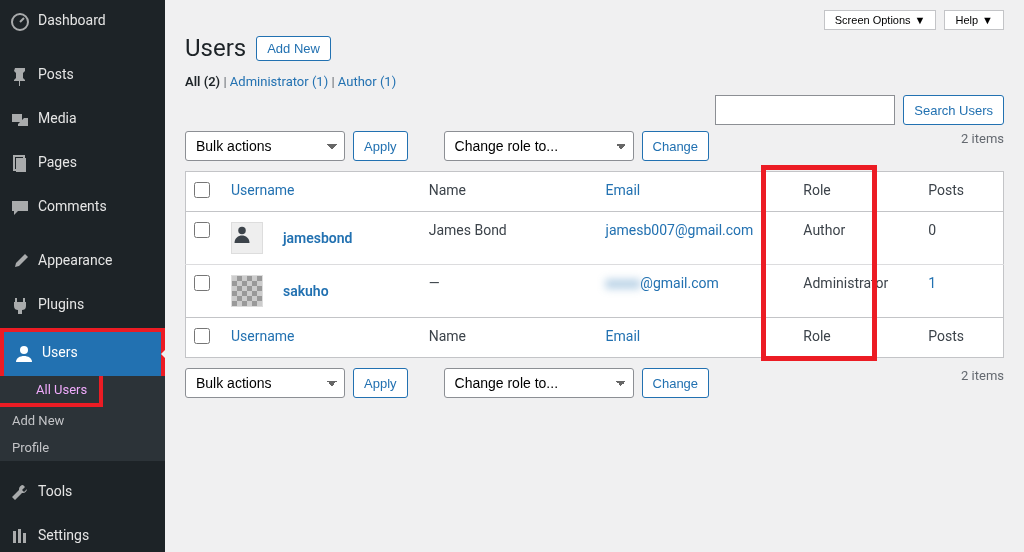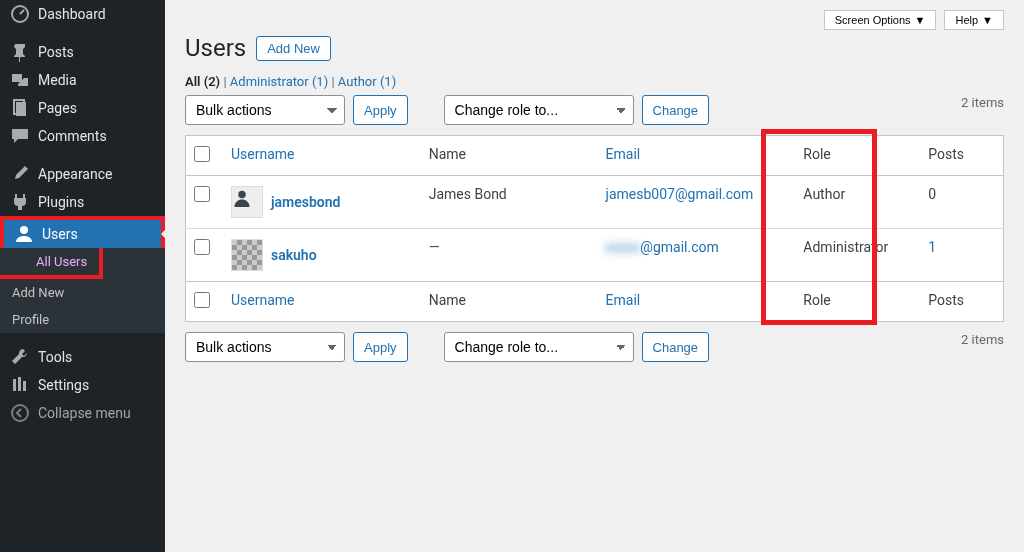--- a/index.html
+++ b/index.html
@@ -1,19 +1,19 @@
 <!DOCTYPE html>
 <html><head>
 <meta charset="utf-8">
 <style>
 * { box-sizing: border-box; margin: 0; padding: 0; }
 body { font-family: -apple-system, BlinkMacSystemFont, "Segoe UI", Roboto, sans-serif; font-size: 14px; color: #3c434a; background: #f0f0f1; width: 1024px; height: 552px; overflow: hidden; }
 .layout { display: flex; height: 100%; }
 .sidebar { width: 165px; background: #1d2327; color: #fff; flex-shrink: 0; }
-.sidebar-item { display: flex; align-items: center; padding: 4px 10px; color: #e5e5e5; cursor: pointer; font-size: 14px; gap: 8px; }
+.sidebar-item { display: flex; align-items: flex-start; padding: 12px 10px; color: #e5e5e5; cursor: pointer; font-size: 14px; gap: 8px; }
 .sidebar-item.active { background: #2271b1; color: #fff; position: relative; }
 .sidebar-item.active::after { content: ""; position: absolute; right: -8px; top: 50%; transform: translateY(-50%); border: 8px solid transparent; border-right-color: #f0f0f1; }
 .sidebar-item .icon { width: 20px; height: 20px; display: inline-flex; align-items: center; justify-content: center; opacity: 0.7; }
 .sidebar-item.active .icon { opacity: 1; }
 .submenu { background: #2c3338; }
 .submenu-item { padding: 6px 12px; color: #c3c4c7; cursor: pointer; font-size: 13px; }
 .submenu-item.current { color: #f0abfc; font-weight: 400; padding-left: 36px; }
 .red-box { border: 4px solid #ec1c24; }
 .main { flex: 1; padding: 10px 20px 20px 20px; overflow: auto; position: relative; }
 .topbar { display: flex; justify-content: flex-end; gap: 8px; margin-bottom: 4px; }
@@ -39,21 +39,21 @@
 .table a { color: #2271b1; text-decoration: none; }
 .col-cb { width: 36px; text-align: center; }
 .col-username { width: 190px; }
 .col-name { width: 170px; }
 .col-email { width: 190px; }
 .col-role { width: 120px; }
 .col-posts { width: 80px; text-align: center; }
 .cb { width: 16px; height: 16px; }
 .avatar { width: 32px; height: 32px; background: #eee; display: inline-block; vertical-align: middle; margin-right: 8px; border: 1px solid #ddd; }
 .avatar.pix { background: repeating-conic-gradient(#999 0 25%, #ccc 0 50%); background-size: 10px 10px; }
-.username-cell { display: flex; align-items: center; gap: 0; }
+.username-cell { display: flex; align-items: center; gap: 12px; }
 .username-cell a { font-weight: 600; }
 .role-highlight { position: absolute; border: 5px solid #ec1c24; pointer-events: none; }
 svg { width: 20px; height: 20px; fill: currentColor; }
 .blurred { filter: blur(4px); display:inline-block; }
 </style>
 </head>
 <body>
 
 <div class="layout">
   <div class="sidebar">
@@ -183,20 +183,24 @@
     </div>
 
     <div class="subsubsub">
       <span class="current"><span>All</span> <span>(2)</span></span>
       <span> | </span>
       <a href="#"><span>Administrator</span> <span>(1)</span></a>
       <span> | </span>
       <a href="#"><span>Author</span> <span>(1)</span></a>
     </div>
 
+    <div class="search-row">
+      <input class="search-input" style="">
+      <button class="btn">Search Users</button>
+    </div>
 
     <div class="actions-row">
       <select class="select"><option>Bulk actions</option></select>
       <button class="btn">Apply</button>
       <div style="width:20px"></div>
       <select class="select wide"><option>Change role to...</option></select>
       <button class="btn">Change</button>
       <span class="items-count">2 items</span>
     </div>
 

